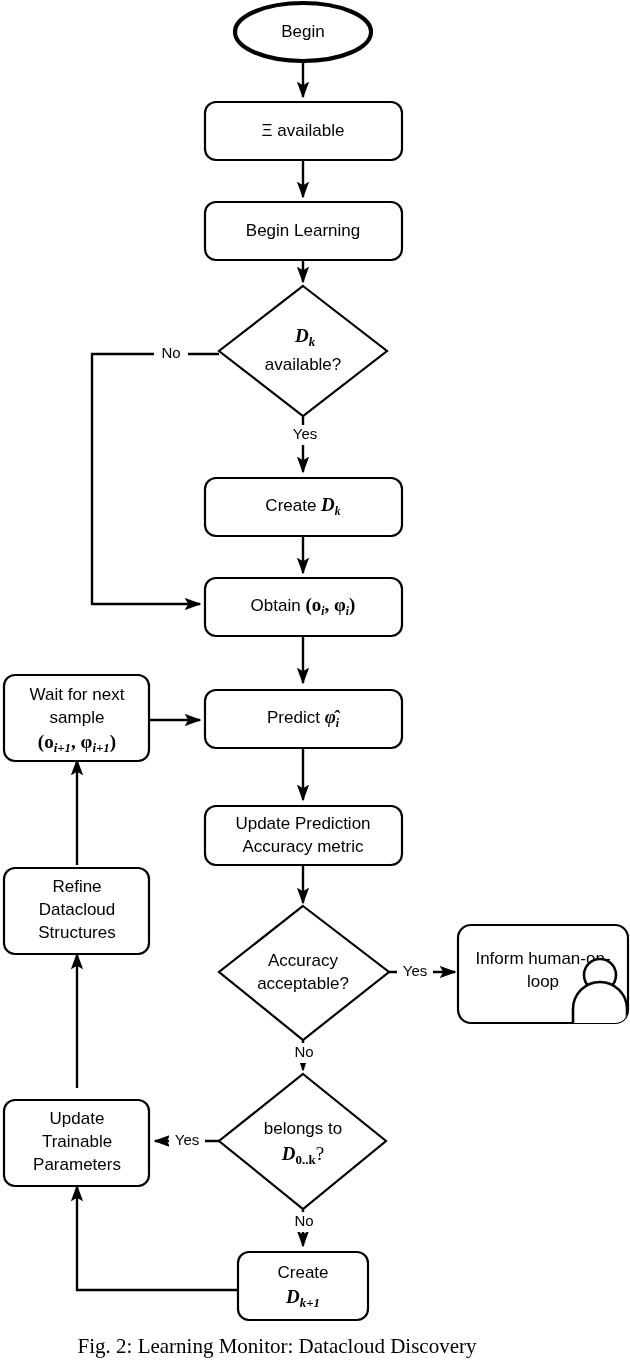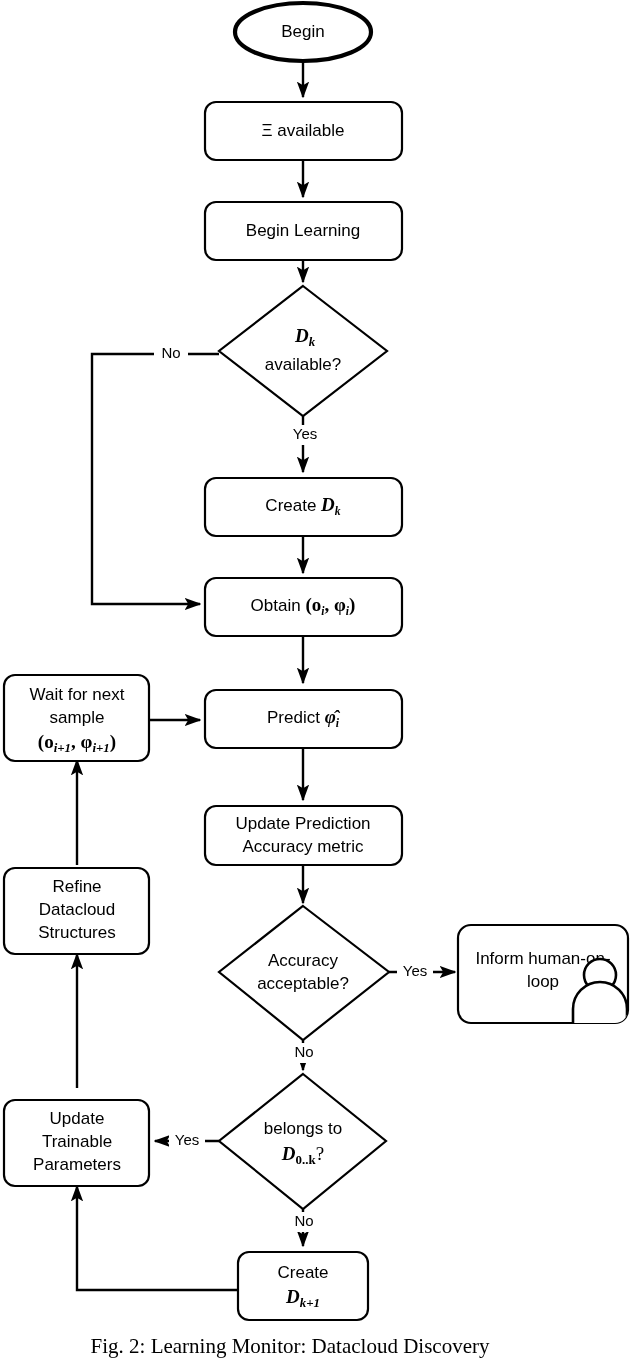--- a/index.html
+++ b/index.html
@@ -67,21 +67,21 @@
   .sub {
     font-size: 0.68em;
     font-style: italic;
   }
   .subup {
     font-size: 0.68em;
     font-style: normal;
   }
   .caption {
     position: absolute;
-    left: 16px;
+    left: 3px;
     top: 1334px;
     width: 548px;
     text-align: center;
     font-family: "Liberation Serif", serif;
     font-size: 21px;
     color: #000000;
     white-space: nowrap;
   }
 </style>
 </head>

